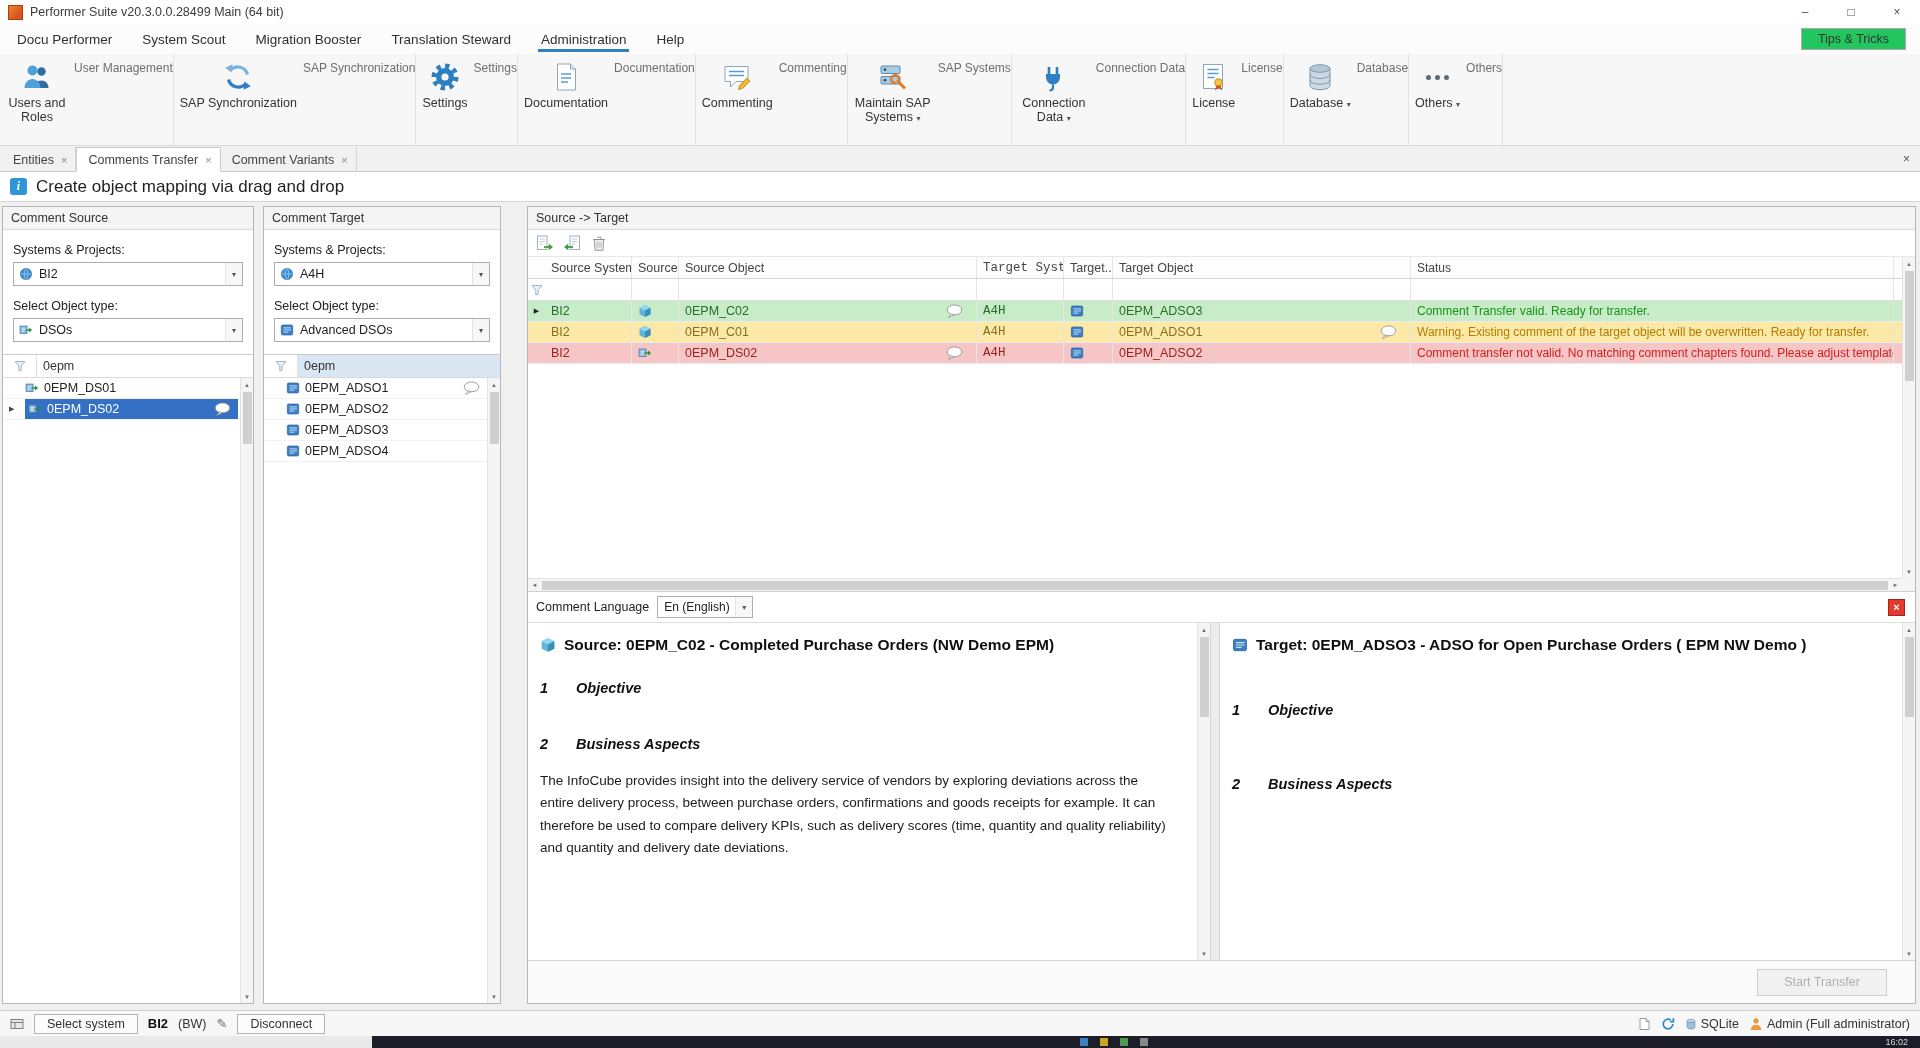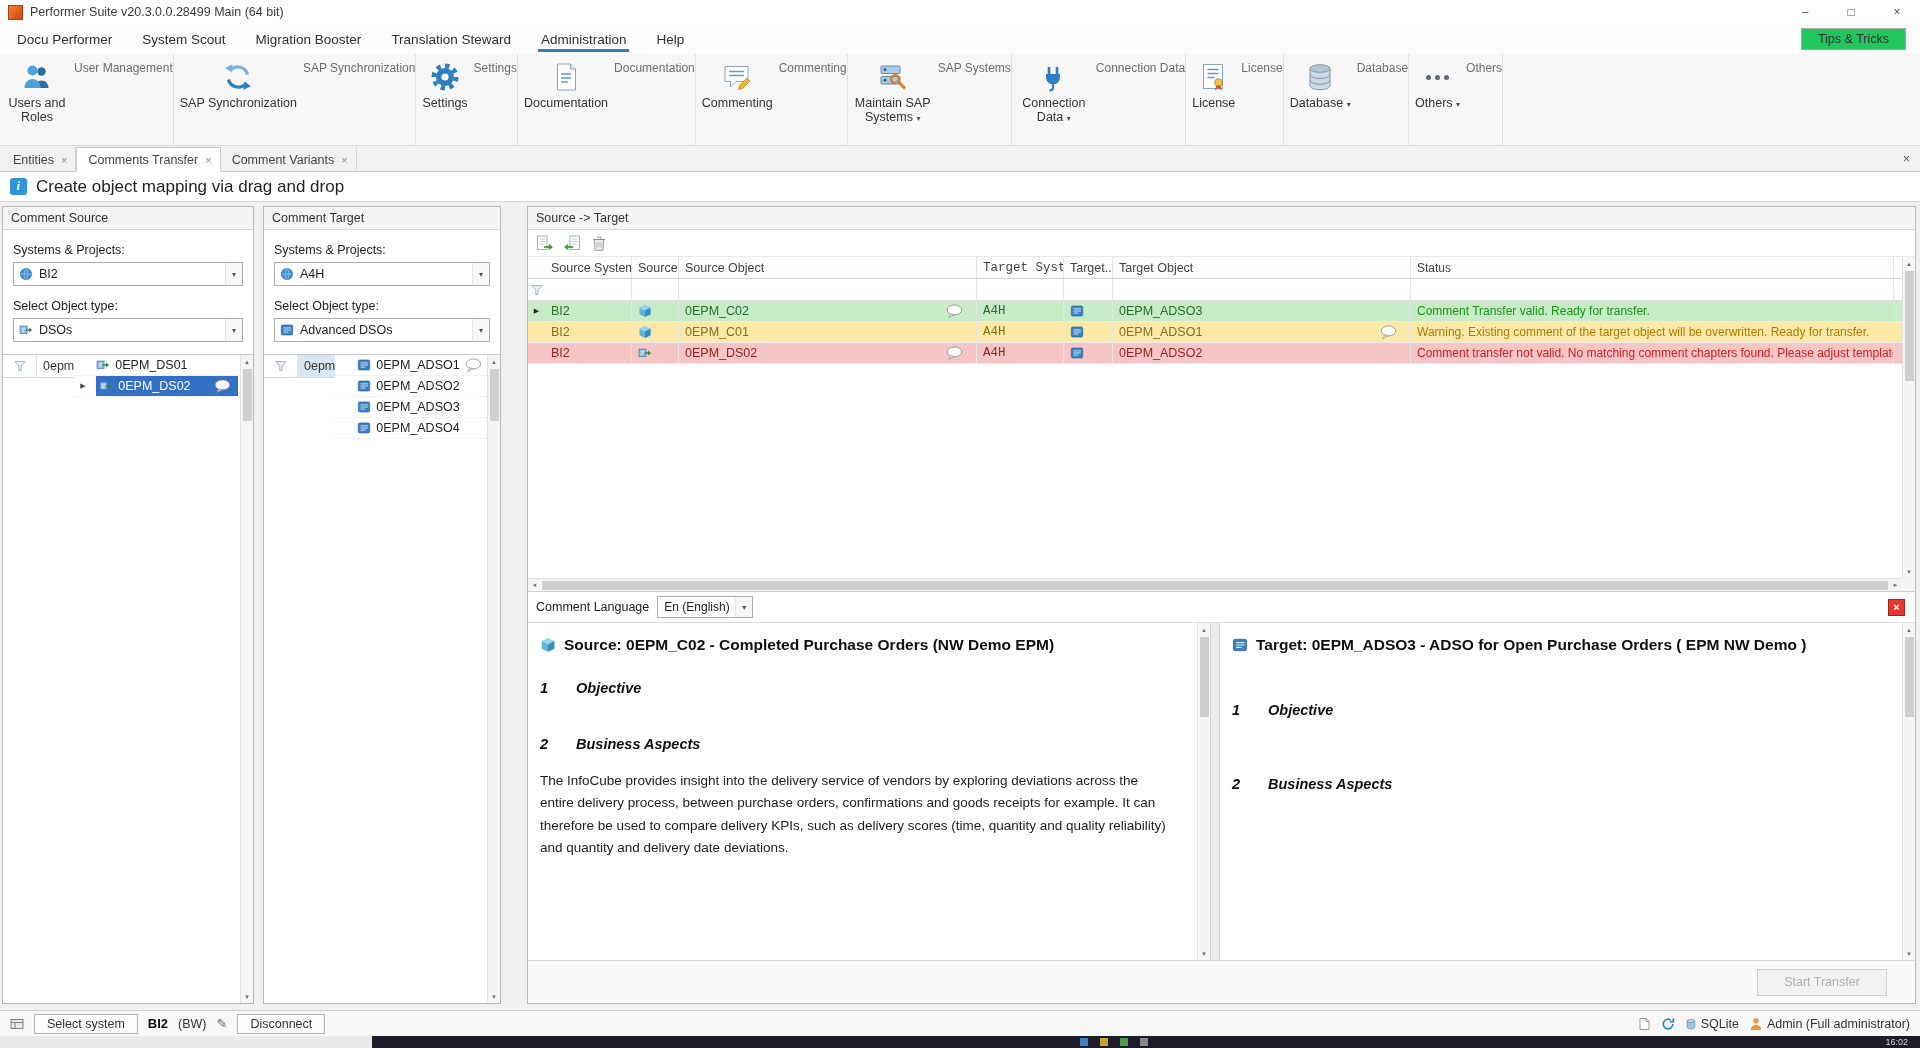--- a/index.html
+++ b/index.html
@@ -67,21 +67,21 @@
     padding-left:5px;gap:6px;}
   .combo-text{font-size:12.5px;color:#222;flex:1;overflow:hidden;white-space:nowrap;}
   .combo-arrow{width:17px;height:100%;display:flex;align-items:center;justify-content:center;color:#555;
     font-size:8px;border-left:1px solid #e4e4e4;background:#f7f7f7;}
   .i14{width:14px;height:14px;flex:0 0 auto;}
   .i16{width:16px;height:16px;flex:0 0 auto;}
   .i18{width:18px;height:18px;}
   .i12{width:12px;height:12px;}
   .bub{width:17px;height:14px;flex:0 0 auto;}
 
-  .tree{margin-top:12px;border-top:1px solid #c9c9c9;flex:1;display:flex;flex-direction:row;min-height:0;position:relative;}
+  .tree{margin-top:12px;border-top:1px solid #c9c9c9;flex:1;display:flex;flex-direction:column;min-height:0;position:relative;}
   .tree-filter{height:23px;display:flex;align-items:stretch;border-bottom:1px solid #d9d9d9;flex:0 0 auto;}
   .funnel-cell{width:34px;display:flex;justify-content:center;align-items:center;border-right:1px solid #e2e2e2;}
   .ftext{flex:1;padding-left:6px;font-size:12.5px;color:#333;display:flex;align-items:center;}
   .ftext.focused{background:#d9e7f5;}
   .tree-items{flex:1;position:relative;overflow:hidden;padding-right:13px;}
   .titem{height:21px;display:flex;align-items:center;gap:5px;padding-left:22px;font-size:12.5px;color:#222;
     border-bottom:1px solid #f1f1f1;position:relative;}
   .titem .expand{position:absolute;left:6px;font-size:7px;color:#444;}
   .sel-wrap{flex:1;height:100%;display:flex;align-items:center;gap:5px;background:#3470c4;color:#fff;
     padding-left:3px;margin-right:2px;}

